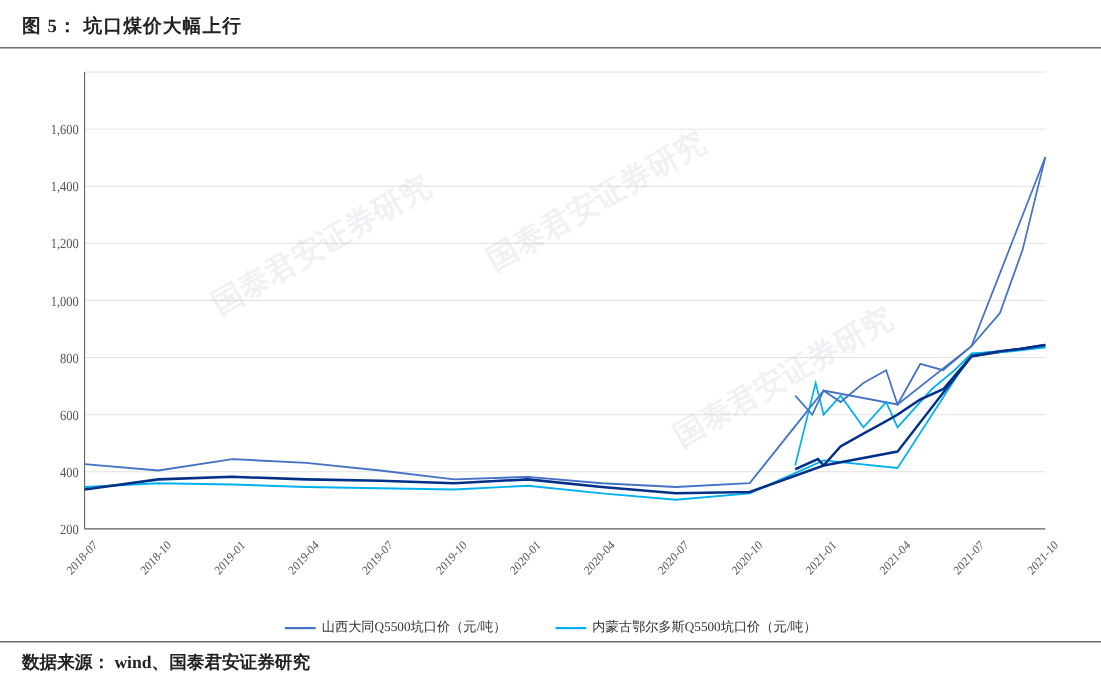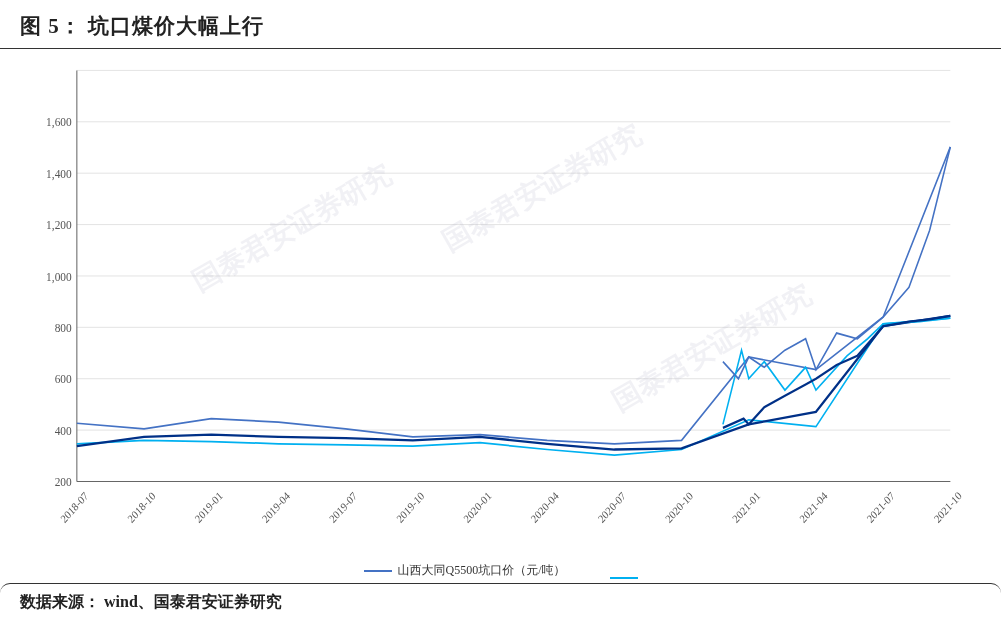--- a/index.html
+++ b/index.html
@@ -18,37 +18,37 @@
       display: flex;
       flex-direction: column;
     }
     .title-bar {
       display: flex;
       align-items: center;
       padding: 12px 20px 8px 20px;
       border-bottom: 1px solid #333;
     }
     .title-text {
-      font-size: 21px;
+      font-size: 17px;
       font-weight: bold;
       color: #222;
       letter-spacing: 1px;
     }
     .chart-area {
       flex: 1;
       position: relative;
       padding: 10px 30px 10px 20px;
     }
     svg.chart-svg {
       width: 100%;
       height: 100%;
     }
     .legend-area {
       display: flex;
-      align-items: flex-end;
+      align-items: flex-start;
       justify-content: center;
       padding: 2px 20px 4px 20px;
       gap: 44px;
     }
     .legend-item {
       display: flex;
       align-items: center;
       gap: 6px;
       font-size: 12px;
       color: #333;
@@ -56,21 +56,20 @@
     .legend-line {
       width: 28px;
       height: 2px;
     }
     .footer-bar {
       border-top: 1px solid #333;
       padding: 8px 20px;
       font-size: 16px;
       color: #222;
       font-weight: bold;
-      border-radius: 10px;
     }
     .watermark {
       position: absolute;
       color: rgba(180,180,200,0.18);
       font-size: 38px;
       font-weight: bold;
       transform: rotate(-30deg);
       pointer-events: none;
       user-select: none;
       font-family: Arial, sans-serif;
@@ -230,19 +229,20 @@
     </svg>
   </div>
 
   <div class="legend-area">
     <div class="legend-item">
       <div class="legend-line" style="background:#4472C4;"></div>
       <span>山西大同Q5500坑口价（元/吨）</span>
     </div>
     <div class="legend-item">
       <div class="legend-line" style="background:#00B0F0;"></div>
+      <span>内蒙古鄂尔多斯Q5500坑口价（元/吨）</span>
     </div>
   </div>
 
   <div class="footer-bar">
     <span>数据来源：  wind、国泰君安证券研究</span>
   </div>
 </div>
 
 </body></html>

